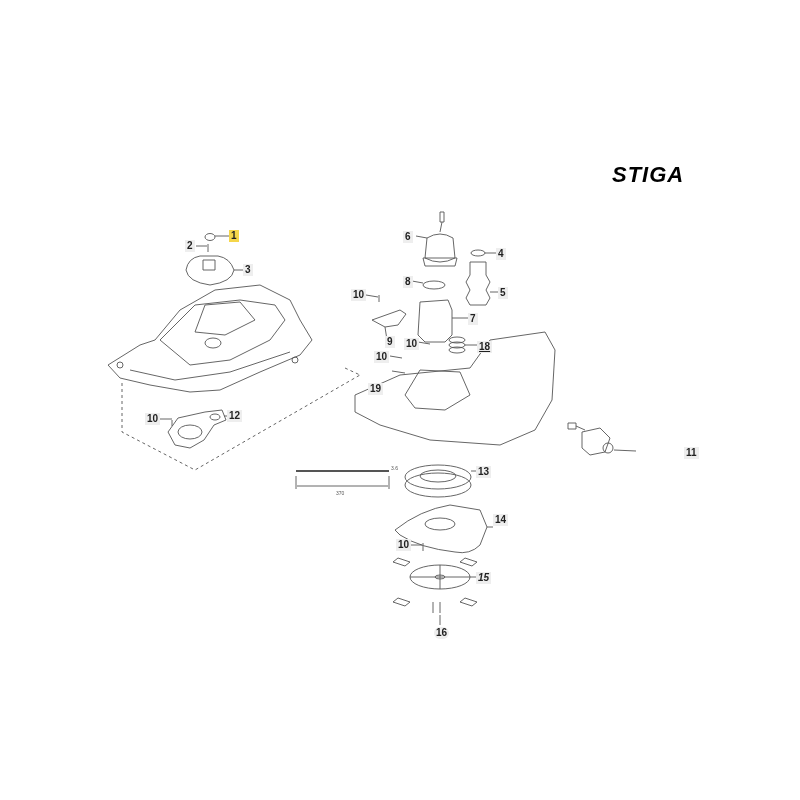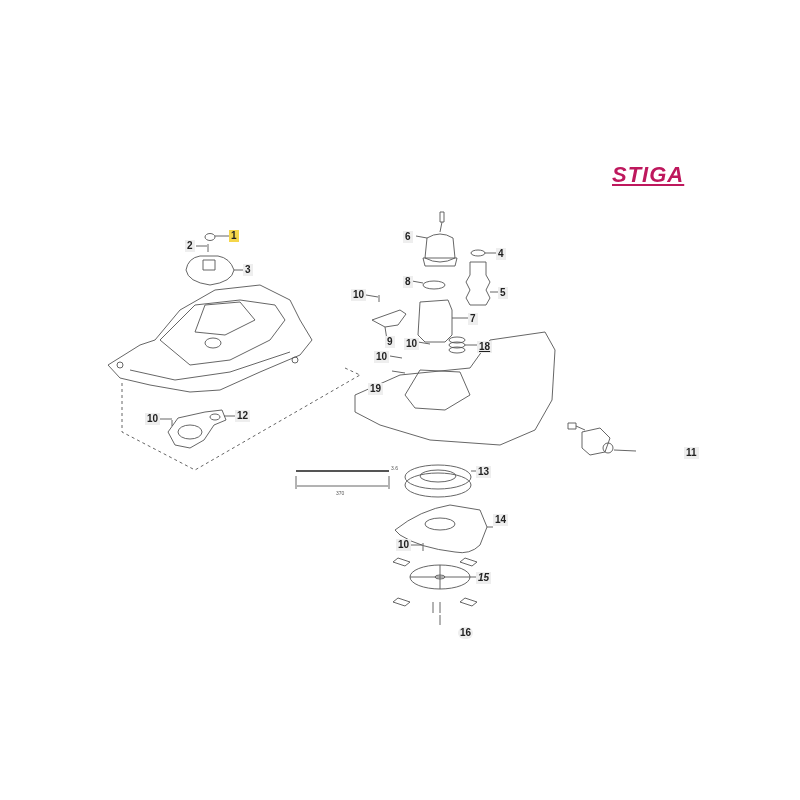--- a/index.html
+++ b/index.html
@@ -1,19 +1,19 @@
 <!DOCTYPE html>
 <html><head>
 <meta charset="utf-8">
 <style>
   html, body { margin: 0; padding: 0; background: #ffffff; }
   body { width: 800px; height: 800px; position: relative; overflow: hidden;
          font-family: "Liberation Sans", sans-serif; }
   .logo { position: absolute; left: 612px; top: 162px; font-weight: 900; font-size: 22px;
-          letter-spacing: 1px; color: #be185d; font-style: italic; text-decoration: underline; }
+          letter-spacing: 1px; color: #000000; font-style: italic; }
   .label { position: absolute; font-size: 10px; font-weight: bold; color: #222;
            background: #eeeeee; padding: 0 2px; line-height: 12px; }
   .label.hl { background: #f5d64a; }
   .dim { position: absolute; font-size: 5px; color: #555; }
   svg.art { position: absolute; left: 0; top: 0; }
 </style>
 </head>
 <body>
 
 <div class="logo">STIGA</div>
@@ -129,19 +129,19 @@
 <span class="label" style="left:403px;top:231px;">6</span>
 <span class="label" style="left:468px;top:313px;">7</span>
 <span class="label" style="left:403px;top:276px;">8</span>
 <span class="label" style="left:385px;top:336px;">9</span>
 <span class="label" style="left:351px;top:289px;">10</span>
 <span class="label" style="left:404px;top:338px;">10</span>
 <span class="label" style="left:374px;top:351px;">10</span>
 <span class="label" style="left:145px;top:413px;">10</span>
 <span class="label" style="left:396px;top:539px;">10</span>
 <span class="label" style="left:636px;top:447px;margin-left:48px;">11</span>
-<span class="label" style="left:235px;top:410px;">12</span>
+<span class="label" style="left:227px;top:410px;">12</span>
 <span class="label" style="left:476px;top:466px;">13</span>
 <span class="label" style="left:493px;top:514px;">14</span>
 <span class="label" style="left:476px;top:572px;font-style:italic;">15</span>
-<span class="label" style="left:458px;top:627px;border-radius:6px;">16</span>
+<span class="label" style="left:434px;top:627px;border-radius:6px;">16</span>
 <span class="label" style="left:477px;top:341px;text-decoration:underline;">18</span>
 <span class="label" style="left:368px;top:367px;margin-top:16px;">19</span>
 
 </body></html>

